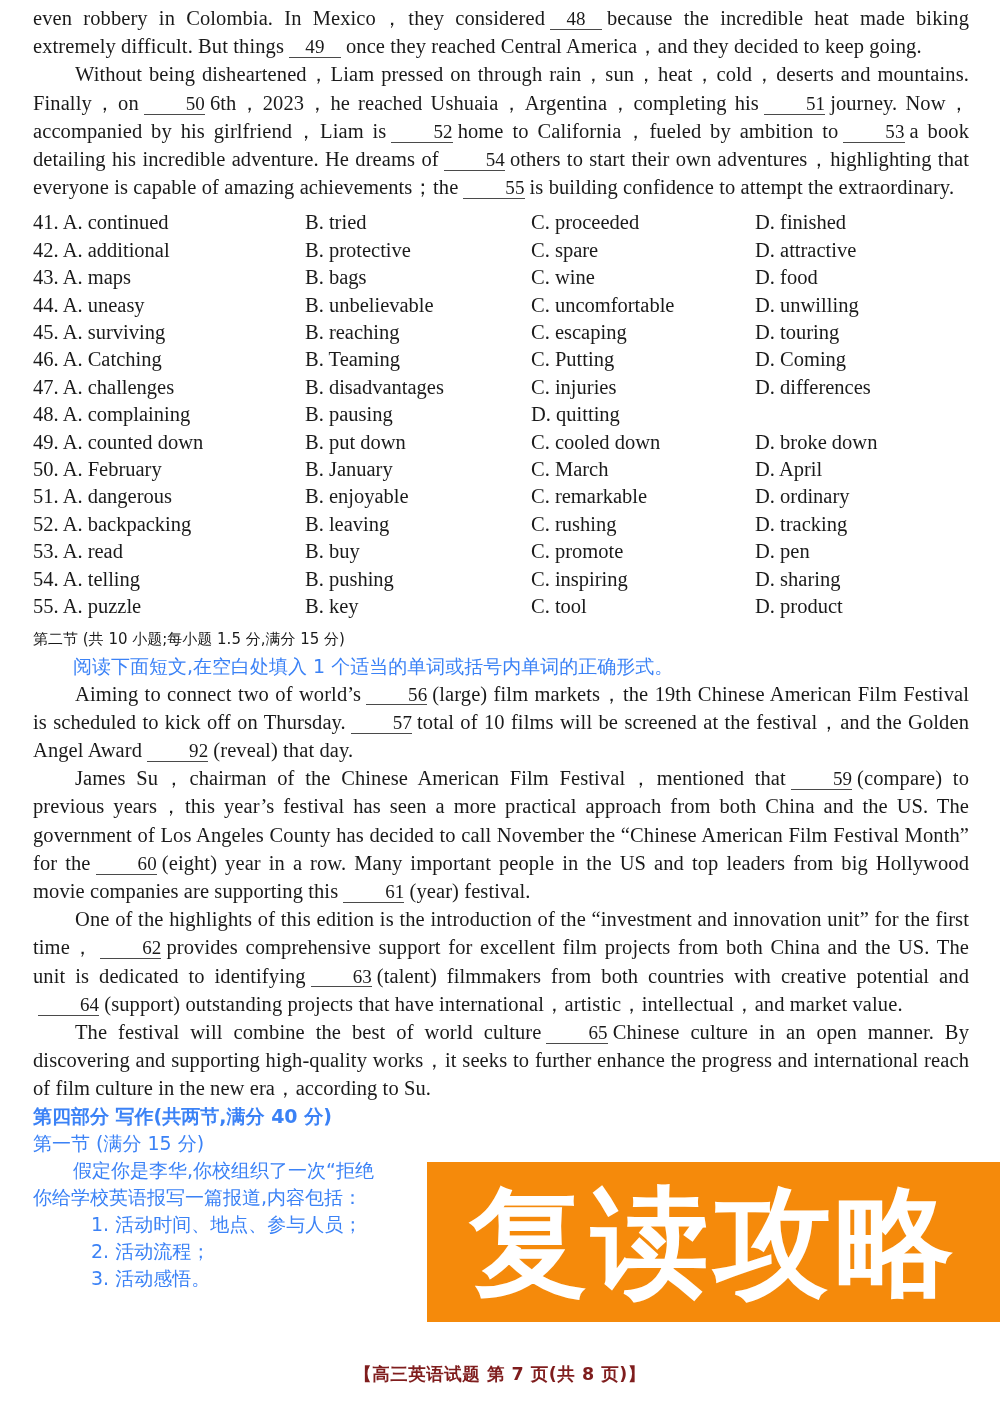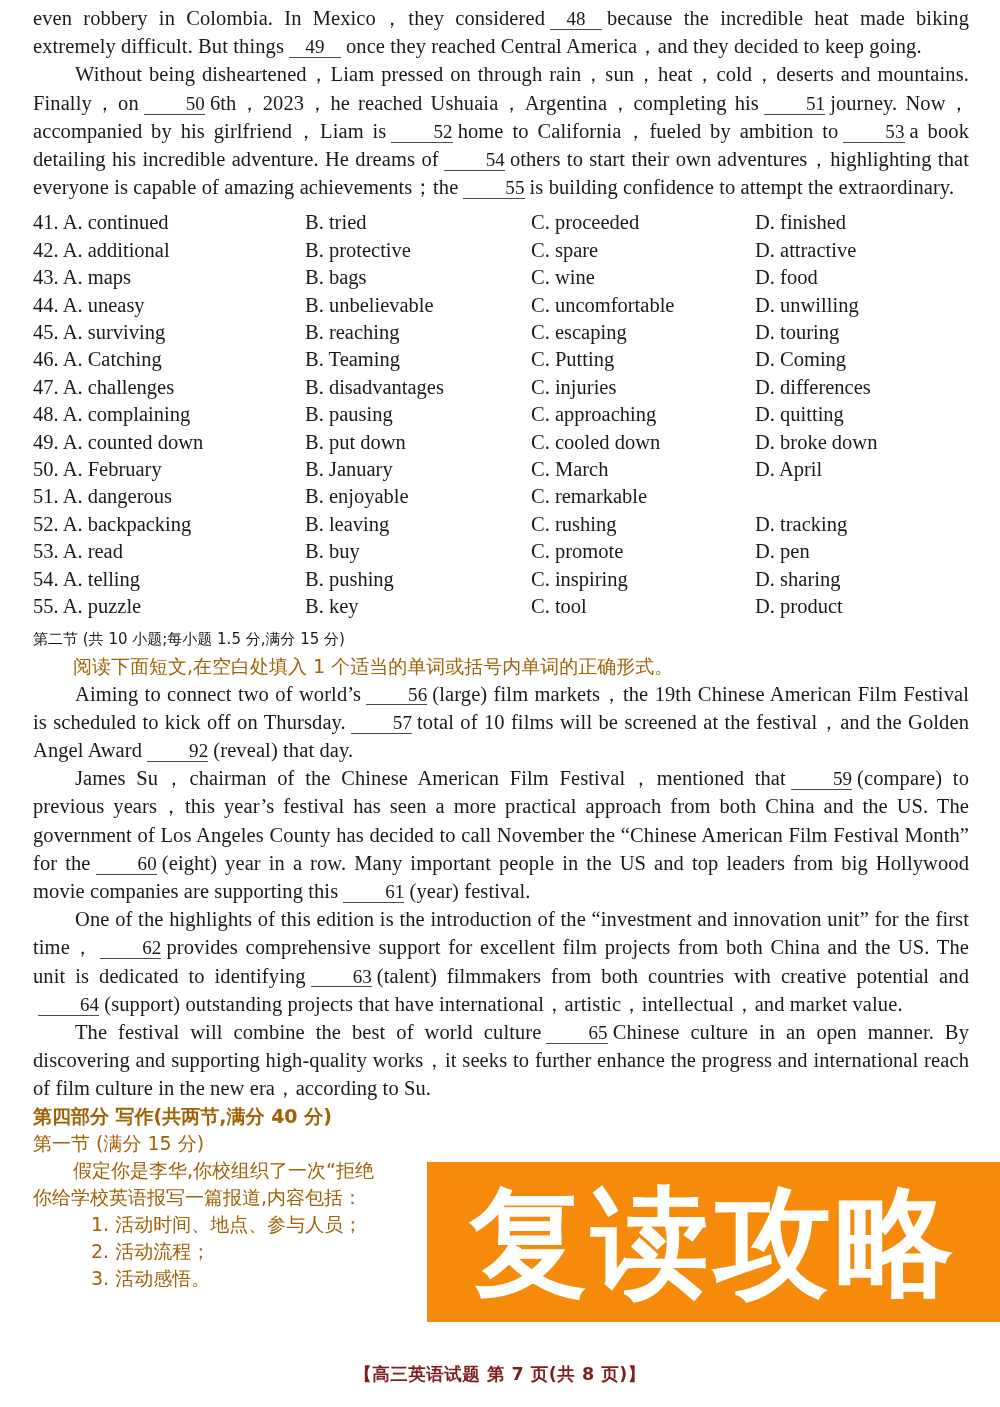--- a/index.html
+++ b/index.html
@@ -66,21 +66,21 @@
   .opt-a { width: 272px; flex: 0 0 272px; }
   .opt-b { width: 226px; flex: 0 0 226px; }
   .opt-c { width: 224px; flex: 0 0 224px; }
   .opt-d { flex: 1 1 auto; }
 
   
   .cn {
     font-family: "DejaVu Sans", "Liberation Sans", sans-serif;
     font-size: 19px;
     line-height: 27px;
-    color: #a16207;
+    color: #3b82f6;
   }
   .cn-bold { font-weight: bold; }
   .cn-indent { text-indent: 40px; }
   .cn-indent2 { padding-left: 58px; }
   .sec-head {
     margin-top: 4px;
     font-family: "DejaVu Sans", "Liberation Sans", sans-serif;
     font-size: 15px;
     line-height: 28px;
   }
@@ -179,21 +179,20 @@
       <div class="opt-row">
         <span class="opt-a"><span>47.</span> <span>A. challenges</span></span>
         <span class="opt-b">B. disadvantages</span>
         <span class="opt-c">C. injuries</span>
         <span class="opt-d">D. differences</span>
       </div>
 
       <div class="opt-row">
         <span class="opt-a"><span>48.</span> <span>A. complaining</span></span>
         <span class="opt-b">B. pausing</span>
-        <span class="opt-c">C. approaching</span>
         <span class="opt-d">D. quitting</span>
       </div>
 
       <div class="opt-row">
         <span class="opt-a"><span>49.</span> <span>A. counted down</span></span>
         <span class="opt-b">B. put down</span>
         <span class="opt-c">C. cooled down</span>
         <span class="opt-d">D. broke down</span>
       </div>
 
@@ -201,20 +200,21 @@
         <span class="opt-a"><span>50.</span> <span>A. February</span></span>
         <span class="opt-b">B. January</span>
         <span class="opt-c">C. March</span>
         <span class="opt-d">D. April</span>
       </div>
 
       <div class="opt-row">
         <span class="opt-a"><span>51.</span> <span>A. dangerous</span></span>
         <span class="opt-b">B. enjoyable</span>
         <span class="opt-c">C. remarkable</span>
+        <span class="opt-d">D. ordinary</span>
       </div>
 
       <div class="opt-row">
         <span class="opt-a"><span>52.</span> <span>A. backpacking</span></span>
         <span class="opt-b">B. leaving</span>
         <span class="opt-c">C. rushing</span>
         <span class="opt-d">D. tracking</span>
       </div>
 
       <div class="opt-row">

